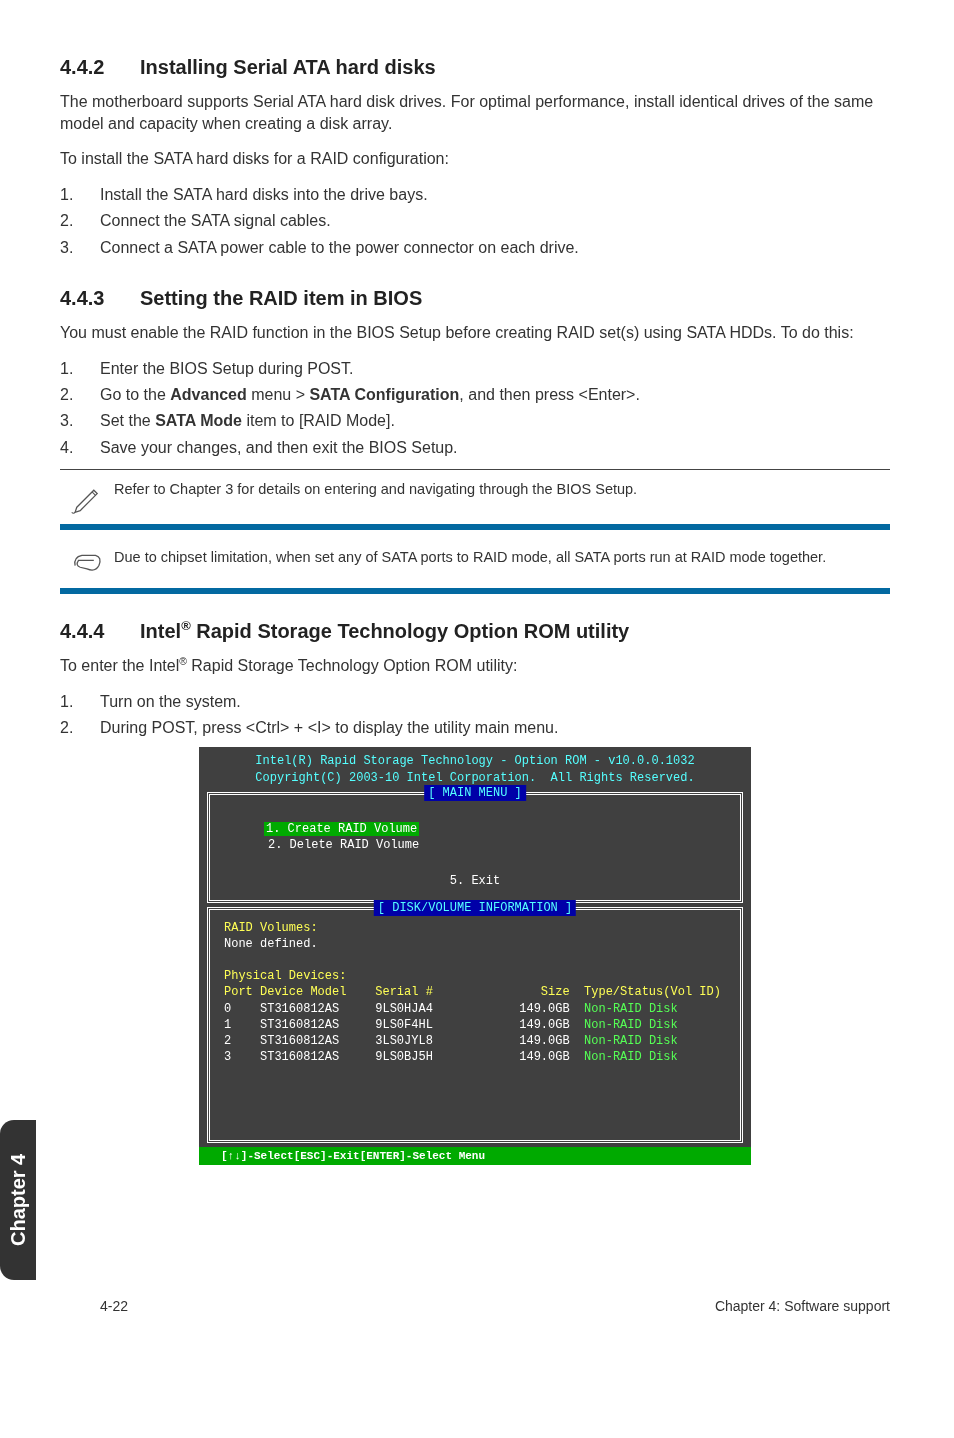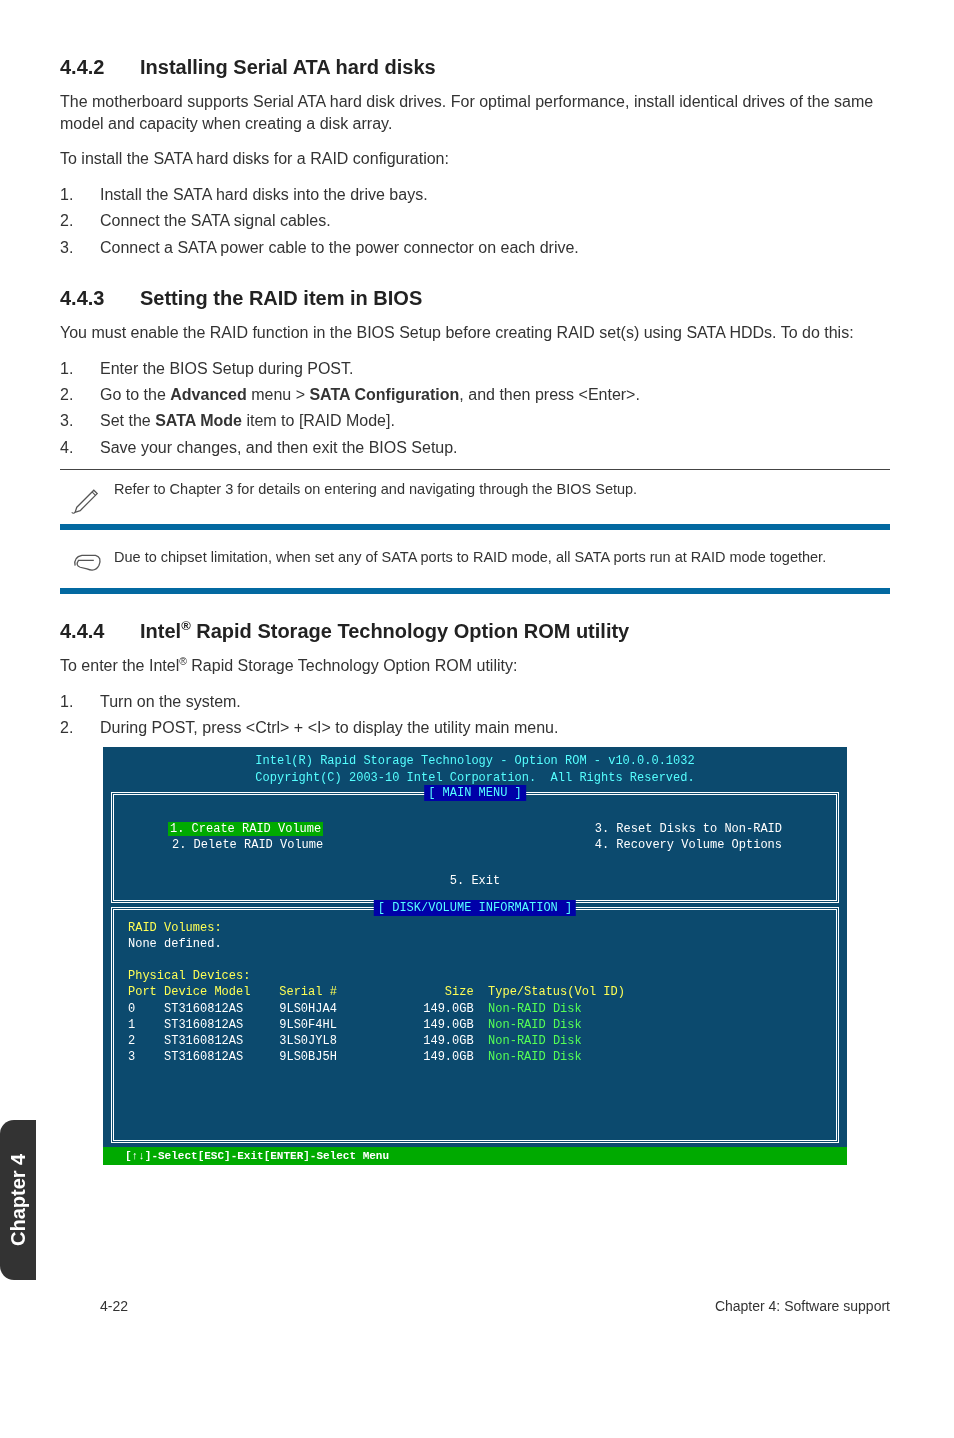--- a/index.html
+++ b/index.html
@@ -66,23 +66,23 @@
     font-size: 14.5px;
     line-height: 1.35;
     color: #333;
     flex: 1;
   }
   .sup {
     font-size: 0.65em;
     vertical-align: super;
   }
   .bios-box {
-    width: 744px;
+    width: 552px;
     margin: 8px auto 0 auto;
-    background: #0c4a6e;
+    background: #404040;
     font-family: "Courier New", monospace;
     font-size: 12px;
     color: #fff;
     line-height: 1.35;
   }
   .bios-header {
     color: #55FFFF;
     text-align: center;
     padding: 6px 0 2px 0;
     white-space: pre;
@@ -251,23 +251,20 @@
   <div class="bios-box">
     <div class="bios-header"><span>Intel(R) Rapid Storage Technology - Option ROM - v10.0.0.1032</span>
 <span>Copyright(C) 2003-10 Intel Corporation.  All Rights Reserved.</span></div>
 
     <div class="bios-frame">
       <div class="bios-frame-title">[ MAIN MENU ]</div>
       <div class="menu-grid">
         <div class="menu-col" style="padding-left:40px">
 <span class="menu-item selected">1. Create RAID Volume</span>
 <span class="menu-item">2. Delete RAID Volume</span></div>
-        <div class="menu-col" style="padding-right:40px">
-<span class="menu-item">3. Reset Disks to Non-RAID</span>
-<span class="menu-item">4. Recovery Volume Options</span></div>
       </div>
       <div style="text-align:center;margin-top:20px"><span class="menu-item">5. Exit</span></div>
     </div>
 
     <div class="bios-frame disk-frame">
       <div class="bios-frame-title">[ DISK/VOLUME INFORMATION ]</div>
       <div class="disk-table" id="disk-table"><span class="yellow">RAID Volumes:</span>
 None defined.
 
 <span class="yellow">Physical Devices:</span>

